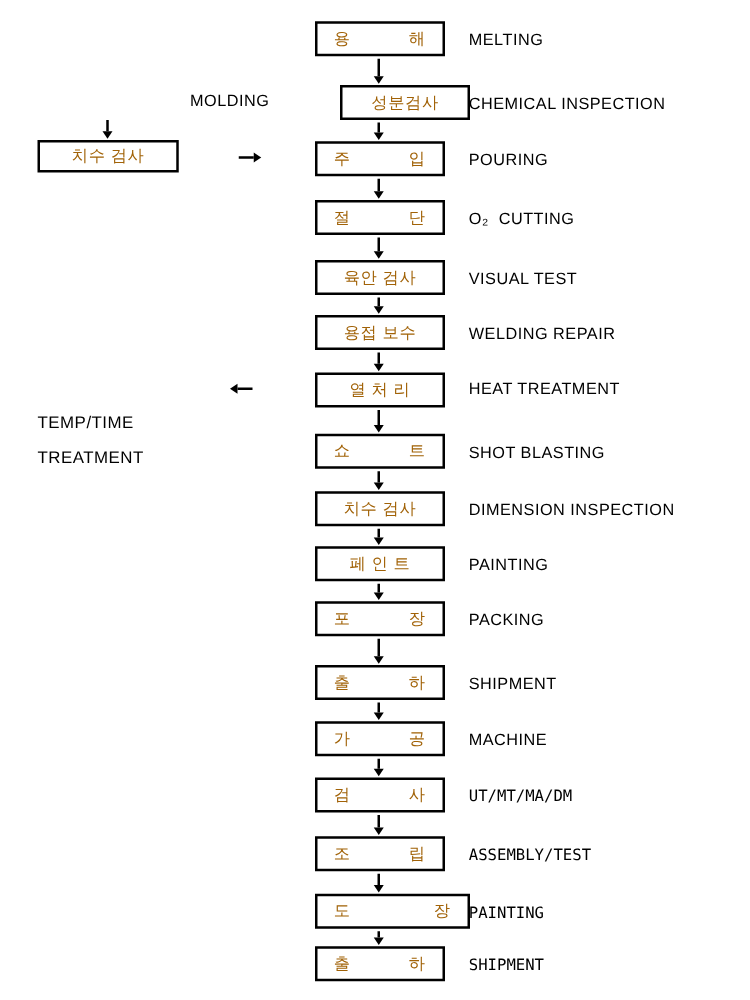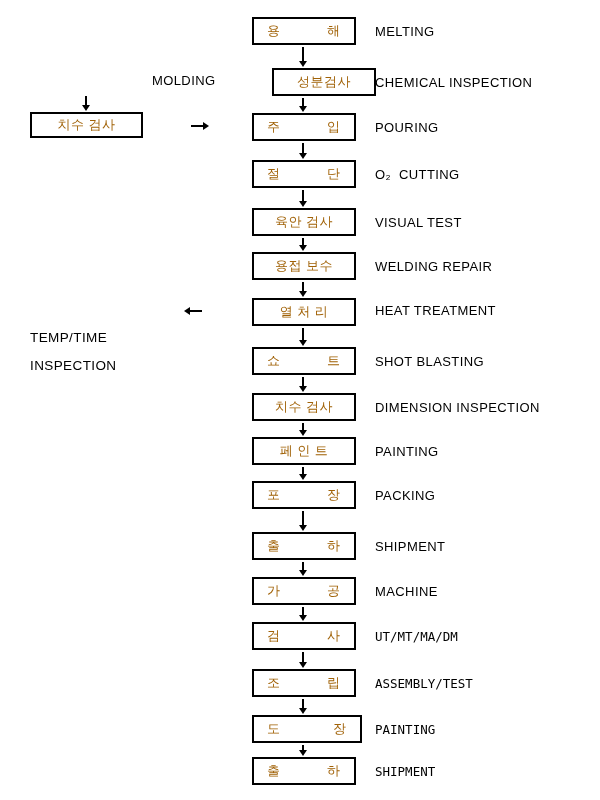--- a/index.html
+++ b/index.html
@@ -122,21 +122,21 @@
       <div class="pbox" style="left: 252px; top: 622px; width: 104px; height: 28px;">
         <span class="ko spread">검 사</span>
       </div>
       <div class="en-label mono" style="left: 375px; top: 629px;">UT/MT/MA/DM</div>
       <div class="varrow" style="left: 302px; top: 652px; height: 10px;"></div>
       <div class="pbox" style="left: 252px; top: 669px; width: 104px; height: 28px;">
         <span class="ko spread">조 립</span>
       </div>
       <div class="en-label mono" style="left: 375px; top: 676px;">ASSEMBLY/TEST</div>
       <div class="varrow" style="left: 302px; top: 699px; height: 9px;"></div>
-      <div class="pbox" style="left: 252px; top: 715px; width: 110px; height: 28px;">
+      <div class="pbox" style="left: 252px; top: 715px; width: 124px; height: 28px;">
         <span class="ko spread">도 장</span>
       </div>
       <div class="en-label mono" style="left: 375px; top: 722px;">PAINTING</div>
       <div class="varrow" style="left: 302px; top: 745px; height: 5px;"></div>
       <div class="pbox" style="left: 252px; top: 757px; width: 104px; height: 28px;">
         <span class="ko spread">출 하</span>
       </div>
       <div class="en-label mono" style="left: 375px; top: 764px;">SHIPMENT</div>
     </div>
 
@@ -144,17 +144,17 @@
 
   <div class="varrow" style="left:85px;top:96px;height:9px"></div>
 
   <div class="pbox" style="left:30px;top:112px;width:113px;height:26px">
     <span class="ko center">치수 검사</span>
   </div>
 
   <div class="harrow harrow-right" style="left:191px;top:125px"></div>
 
   <div class="caption" style="left:30px;top:330px">TEMP/TIME</div>
-  <div class="caption" style="left:30px;top:358px">INSPECTION</div>
+  <div class="caption" style="left:30px;top:358px">TREATMENT</div>
 
   <div class="harrow harrow-left" style="left:190px;top:310px"></div>
 
 </div>
 
 </body></html>

